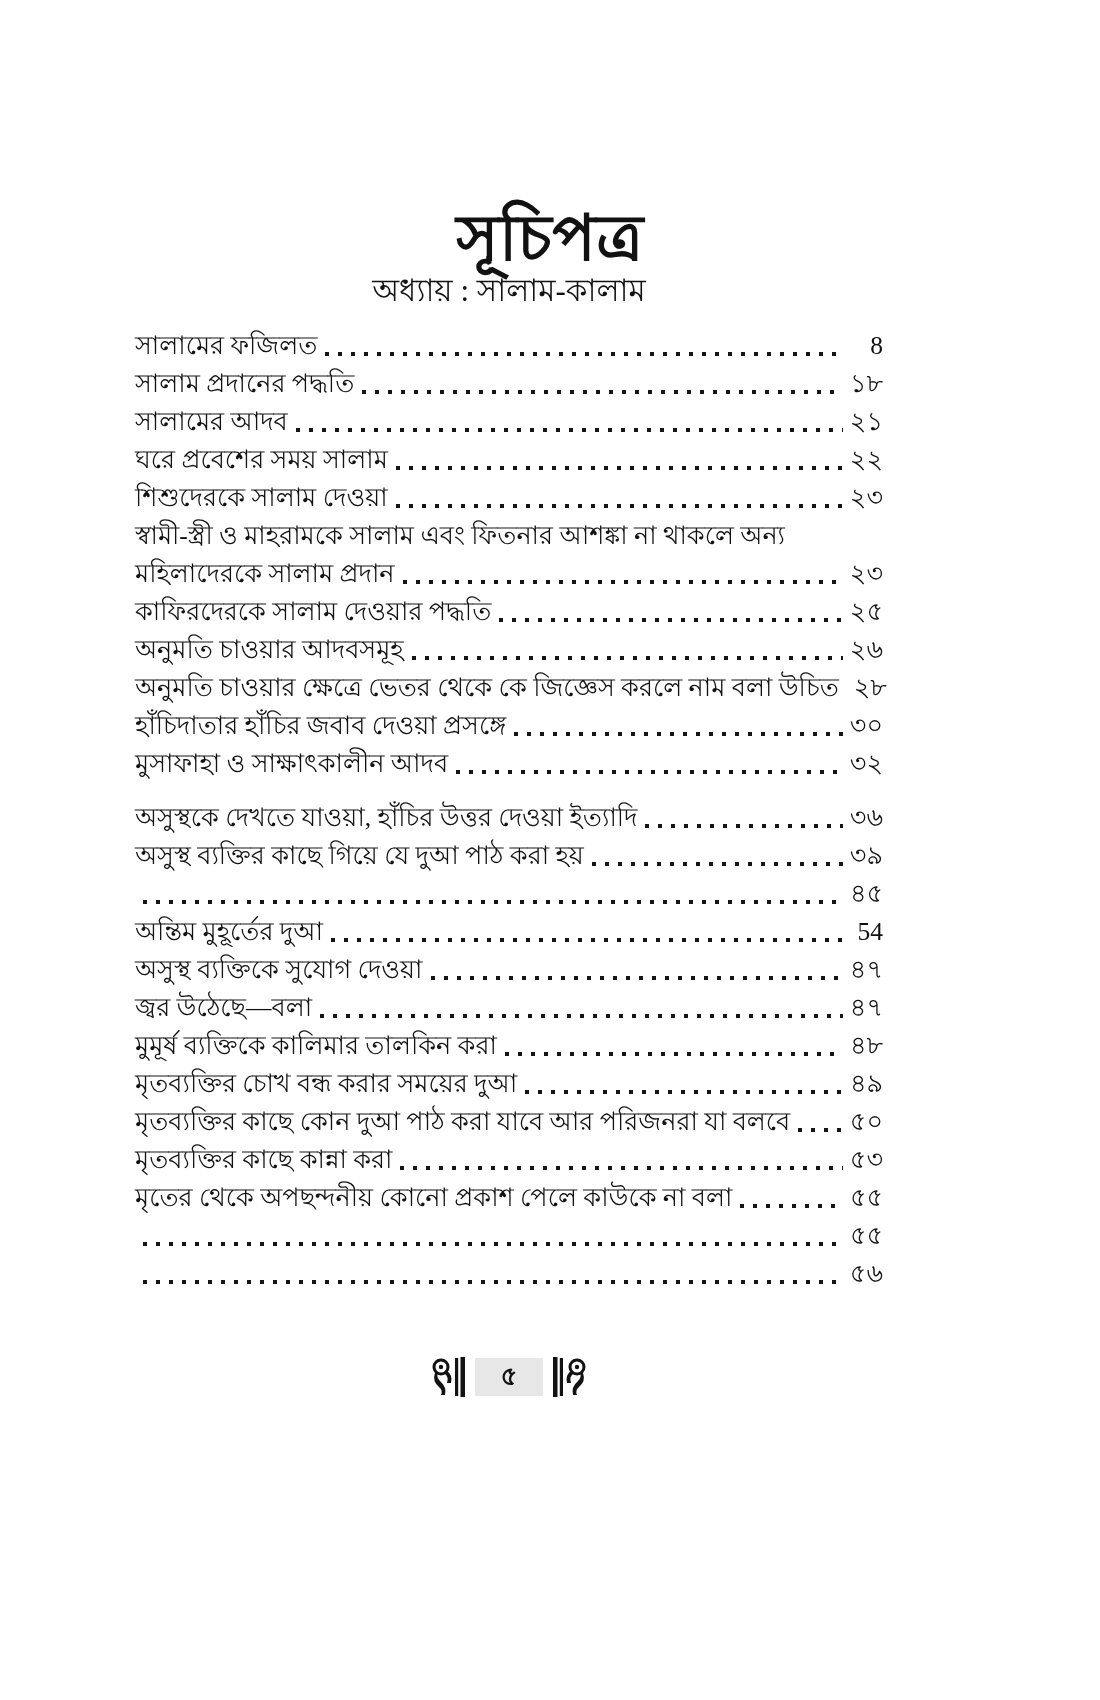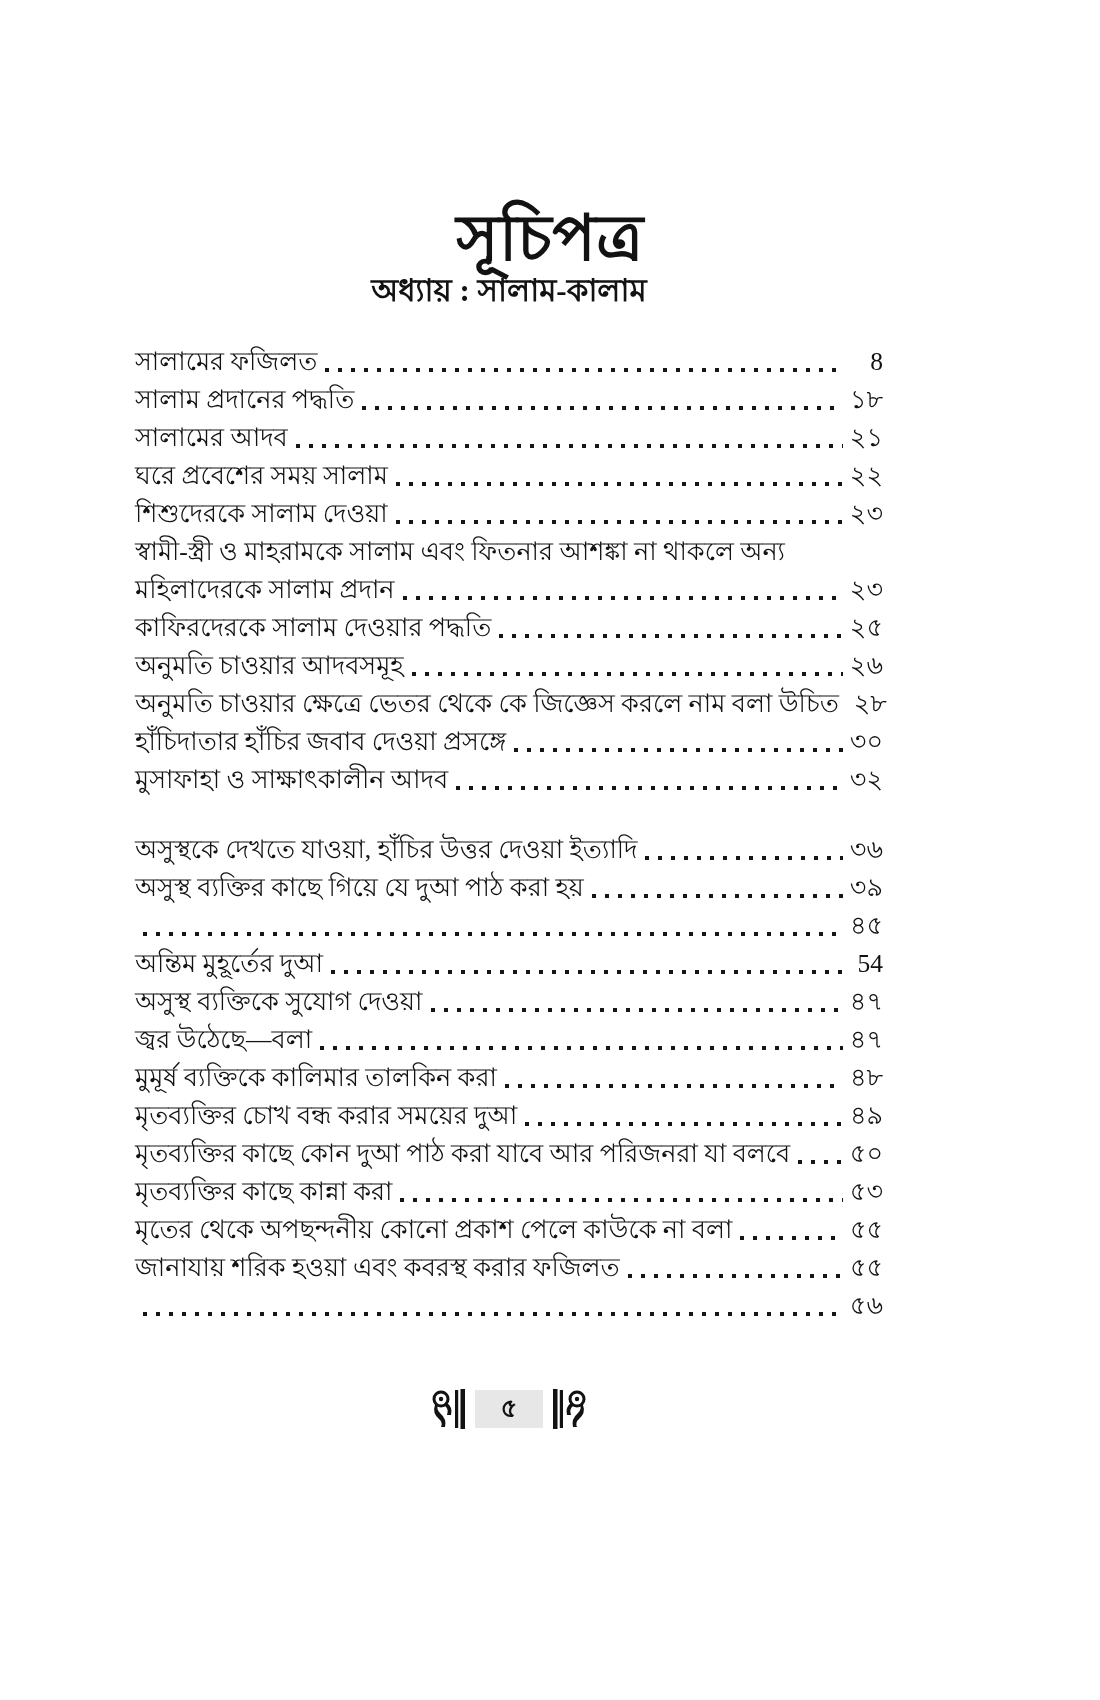--- a/index.html
+++ b/index.html
@@ -30,27 +30,27 @@
     text-align: center;
     font-size: 64px;
     font-weight: 800;
     line-height: 1.05;
     letter-spacing: 0.5px;
   }
   h2.section-heading {
     margin: 0;
     text-align: center;
     font-size: 31px;
-    font-weight: 700;
+    font-weight: 400;
     line-height: 1.25;
   }
   .heading-1 { margin-top: 62px; }
   .heading-2 { margin-top: 52px; }
   .toc-list {
-    margin-top: 32px;
+    margin-top: 16px;
     font-size: 25.5px;
     line-height: 38px;
   }
   .toc-row {
     display: flex;
     align-items: flex-end;
     height: 38px;
   }
   .toc-label {
     white-space: nowrap;
@@ -209,21 +209,20 @@
           <span class="toc-label">মৃতব্যক্তির কাছে কান্না করা</span>
           <span class="leader"></span>
           <span class="toc-page-num">৫৩</span>
         </div>
         <div class="toc-row">
           <span class="toc-label">মৃতের থেকে অপছন্দনীয় কোনো প্রকাশ পেলে কাউকে না বলা</span>
           <span class="leader"></span>
           <span class="toc-page-num">৫৫</span>
         </div>
         <div class="toc-row">
-          <span class="toc-label">জানাযায় শরিক হওয়া এবং কবরস্থ করার ফজিলত</span>
           <span class="leader"></span>
           <span class="toc-page-num">৫৫</span>
         </div>
         <div class="toc-row">
           <span class="leader"></span>
           <span class="toc-page-num">৫৬</span>
         </div>
       </div>
     </div>
 

